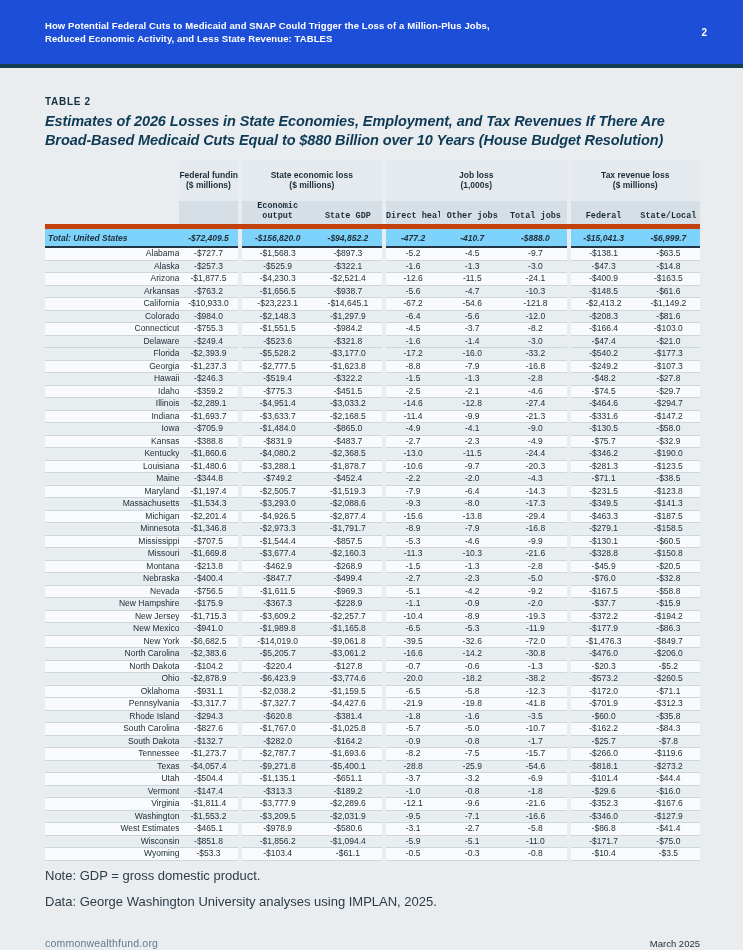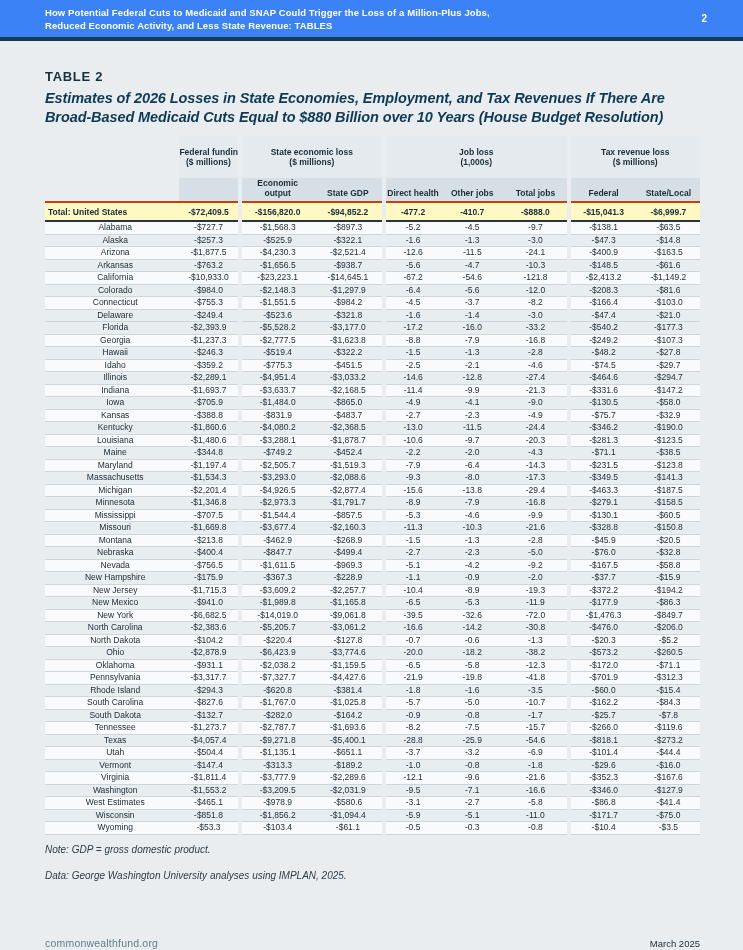--- a/index.html
+++ b/index.html
@@ -4,32 +4,32 @@
 <style>
   html,body { margin:0; padding:0; }
   body {
     width:743px; height:950px; position:relative; overflow:hidden;
     background:#e9edf0;
     font-family:"Liberation Sans", sans-serif;
     -webkit-font-smoothing:antialiased;
   }
   
   .banner {
-    height:41px; box-sizing:border-box;
-    background:#3b82f6; border-bottom:4px solid #143d53;
+    height:68px; box-sizing:border-box;
+    background:#1d4ed8; border-bottom:4px solid #143d53;
     display:flex; align-items:center; justify-content:space-between;
     padding:0 36px 0 45px;
   }
   .banner-title { color:#ffffff; font-size:9.5px; font-weight:700; line-height:13px; letter-spacing:.1px; }
   .banner-page  { color:#ffffff; font-size:10px;  font-weight:700; }
 
   
   .eyebrow {
     margin:28px 43px 0 45px;
-    font-size:13px; font-weight:700; color:#16303f; letter-spacing:.7px;
+    font-size:10px; font-weight:700; color:#16303f; letter-spacing:.7px;
   }
   .page-title {
     margin:5px 43px 0 45px; max-width:662px;
     font-size:14.5px; font-weight:700; color:#0e3a55;
     line-height:19px; letter-spacing:-.1px;font-style:italic;
   }
 
   
   table {
     table-layout:fixed; border-collapse:collapse;
@@ -37,45 +37,45 @@
   }
   th, td { padding:0; font-size:8.5px; color:#20303a; overflow:hidden; white-space:nowrap; }
 
   .group-row th { height:42px; }
   .group-cell {
     background:#e5eaee; text-align:center; vertical-align:middle;
     font-weight:700; line-height:10.5px; color:#1c2e39;
   }
   .corner { background:transparent; }
 
-  .sub-row th { height:20px; border-bottom:2px solid #c2410c; }
+  .sub-row th { height:20px; border-bottom:5px solid #c2410c;font-family:Liberation Mono, monospace; }
   .sub-cell {
     background:#d7dfe6; text-align:center; vertical-align:bottom;
     font-weight:700; line-height:9.5px; padding-bottom:3px; color:#1c2e39;
   }
   .wrap { display:inline-block; max-width:46px; white-space:normal; }
 
   .gap-left { border-left:4px solid #e9edf0; }
 
   .total-row th, .total-row td {
-    height:17px; font-weight:700; background:#fef9c3;
-    border-bottom:2px solid #253541; text-align:center;
+    height:17px; font-weight:700; background:#7dd3fc;
+    border-bottom:2px solid #253541; text-align:center;font-style:italic;
   }
   .total-row th { text-align:left; padding-left:3px; }
 
   tbody tr.row-odd  th, tbody tr.row-odd  td { background:#f8fafb; }
   tbody tr.row-even th, tbody tr.row-even td { background:#e8edf0; }
   tbody tr.data-row th, tbody tr.data-row td {
     height:11.5px; line-height:11.5px;
     border-bottom:1px solid #ccd6dc; text-align:center; font-weight:400;
   }
-  tbody tr.data-row th { text-align:center; padding-left:6px; }
+  tbody tr.data-row th { text-align:right; padding-left:6px; }
 
   
-  .note { margin:10px 43px 0 45px; font-size:10px; color:#2e3d47; line-height:10px;font-style:italic; }
+  .note { margin:10px 43px 0 45px; font-size:13px; color:#2e3d47; line-height:10px; }
   .note + .note { margin-top:16px; }
   .footer {
     position:absolute; left:45px; right:43px; top:891px;
     display:flex; justify-content:space-between; align-items:baseline;
   }
   .footer-site { font-size:10.5px; color:#5f7e8e; letter-spacing:.2px; }
   .footer-date { font-size:9.5px; color:#22323c;margin-top:47px; }
 </style>
 </head>
 <body>
@@ -556,21 +556,21 @@
       </tr>
       <tr class="data-row row-even">
         <th>Rhode Island</th>
         <td>-$294.3</td>
         <td class="gap-left">-$620.8</td>
         <td>-$381.4</td>
         <td class="gap-left">-1.8</td>
         <td>-1.6</td>
         <td>-3.5</td>
         <td class="gap-left">-$60.0</td>
-        <td>-$15.4</td>
+        <td>-$35.8</td>
       </tr>
       <tr class="data-row row-odd">
         <th>South Carolina</th>
         <td>-$827.6</td>
         <td class="gap-left">-$1,767.0</td>
         <td>-$1,025.8</td>
         <td class="gap-left">-5.7</td>
         <td>-5.0</td>
         <td>-10.7</td>
         <td class="gap-left">-$162.2</td>

